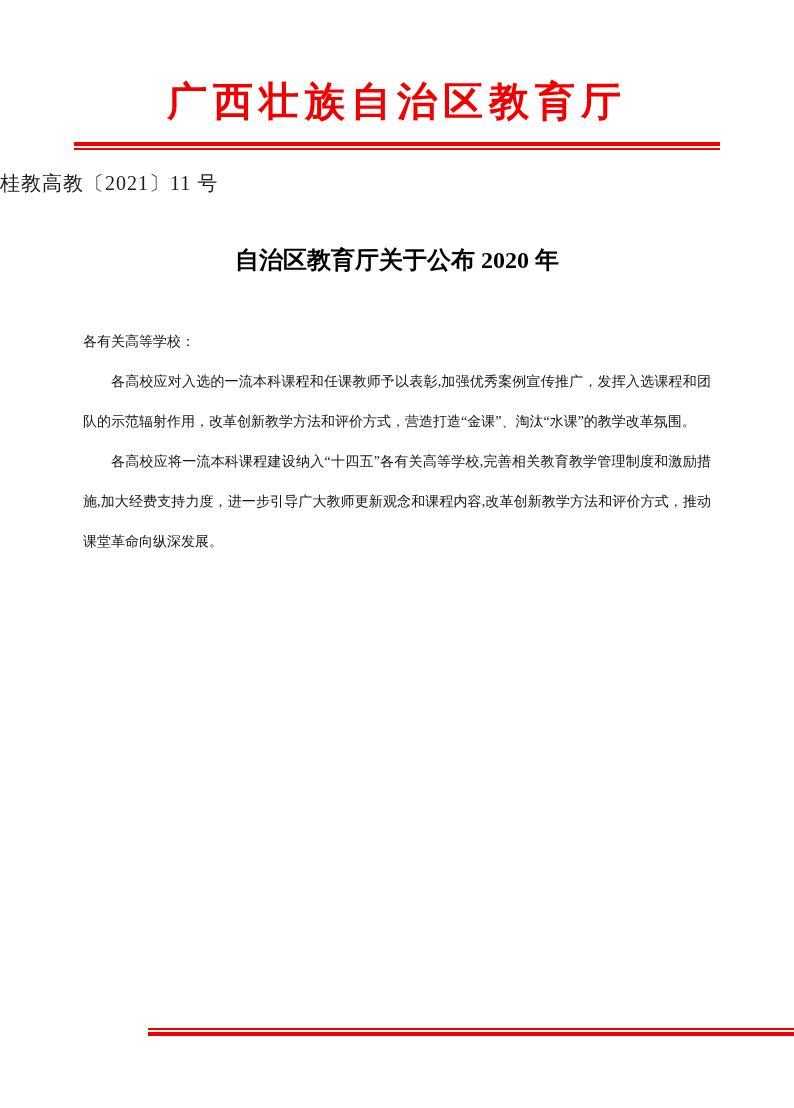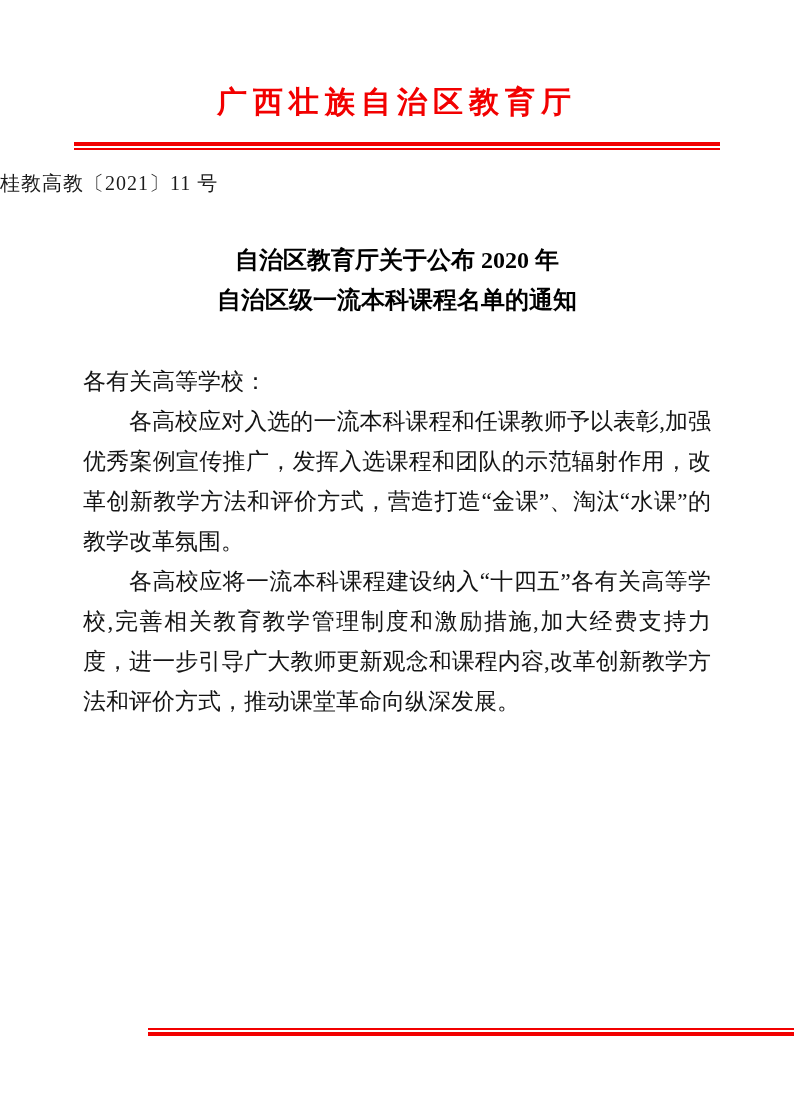--- a/index.html
+++ b/index.html
@@ -11,21 +11,21 @@
     margin: 0 auto;
     background: #ffffff;
     overflow: hidden;
     font-family: "Liberation Serif", "DejaVu Serif", serif;
     color: #111111;
   }
   .agency {
     padding-top: 76px;
     text-align: center;
     color: #f20000;
-    font-size: 30px;
+    font-size: 40px;
     font-weight: bold;
     line-height: 52px;
     letter-spacing: 6px;
     white-space: nowrap;
   }
   .rule {
     width: 646px;
     margin-left: 74px;
   }
   .rule-top { margin-top: 14px; }
@@ -45,21 +45,21 @@
     text-align: center;
     font-size: 24px;
     font-weight: bold;
     line-height: 40px;
     color: #000000;
   }
   .title .title-line { display: block; }
   .body-block {
     margin: 42px auto 0 auto;
     width: 628px;
-    font-size: 23px;
+    font-size: 14px;
     line-height: 40px;
     text-align: justify;
     color: #141414;
   }
   .body-block p { margin: 0; }
   .para { text-indent: 2em; }
   .rule-bottom {
     position: absolute;
     top: 1028px;
     left: 74px;
@@ -75,21 +75,20 @@
   <div class="rule rule-top">
     <div class="bar-thick"></div>
     <div class="bar-gap"></div>
     <div class="bar-thin"></div>
   </div>
 
   <div class="doc-number">桂教高教〔2021〕11 号</div>
 
   <h1 class="title">
     <span class="title-line">自治区教育厅关于公布 2020 年</span>
-    <span class="title-line">自治区级一流本科课程名单的通知</span>
   </h1>
 
   <div class="body-block">
     <p class="salutation">各有关高等学校：</p>
     <p class="para">各高校应对入选的一流本科课程和任课教师予以表彰,加强优秀案例宣传推广，发挥入选课程和团队的示范辐射作用，改革创新教学方法和评价方式，营造打造“金课”、淘汰“水课”的教学改革氛围。</p>
     <p class="para">各高校应将一流本科课程建设纳入“十四五”各有关高等学校,完善相关教育教学管理制度和激励措施,加大经费支持力度，进一步引导广大教师更新观念和课程内容,改革创新教学方法和评价方式，推动课堂革命向纵深发展。</p>
   </div>
 
   <div class="rule rule-bottom">
     <div class="bar-thin"></div>

